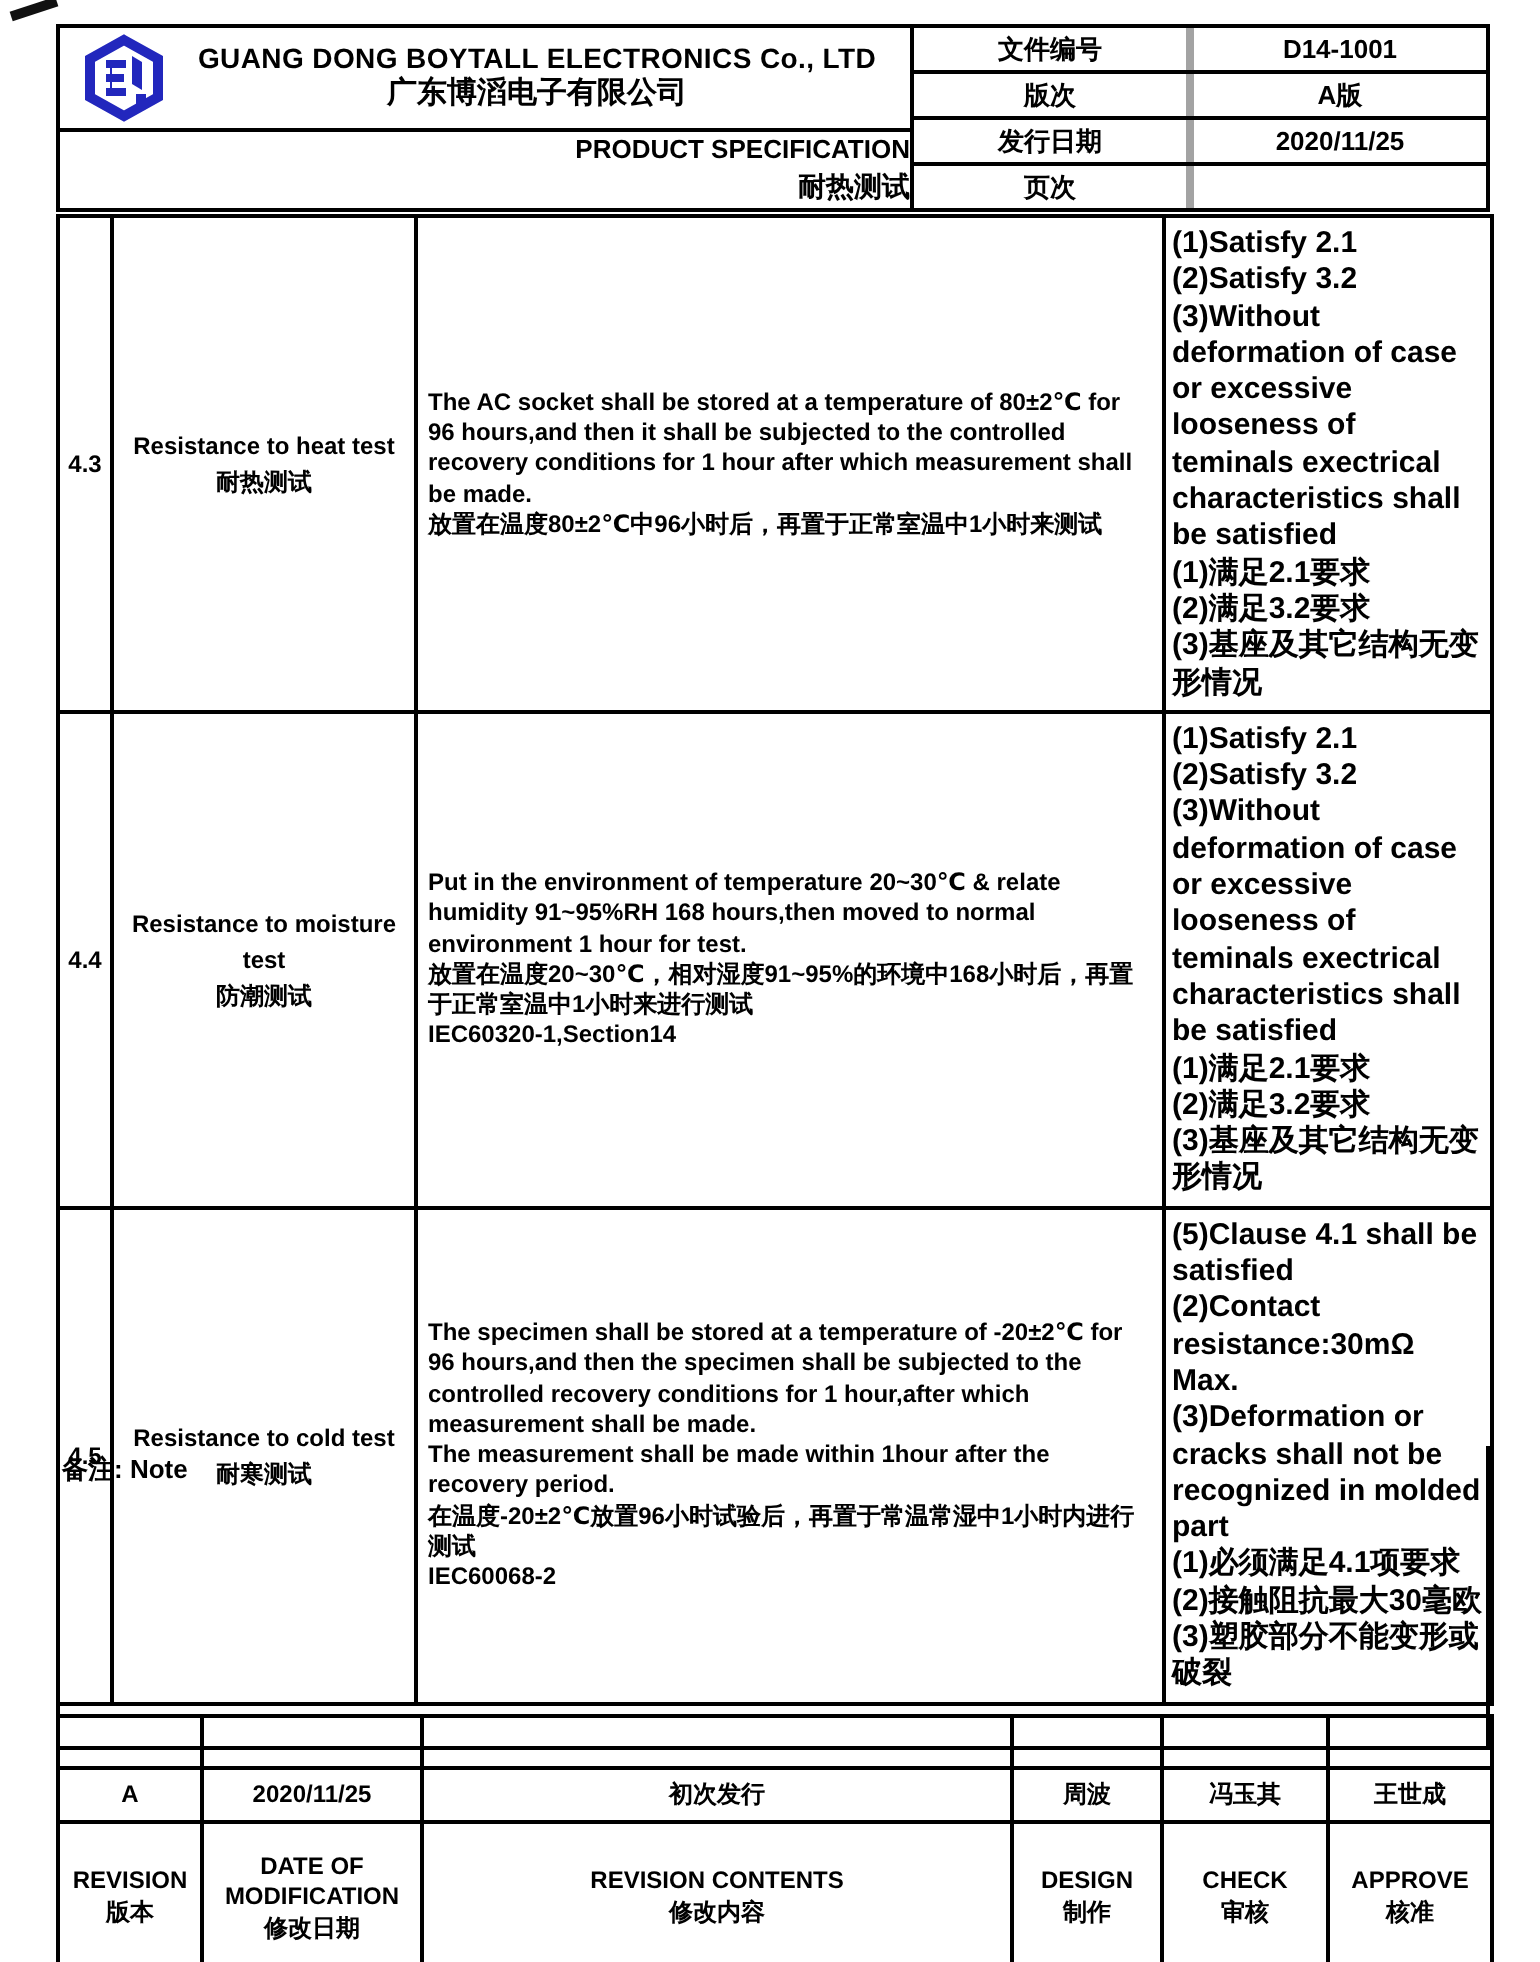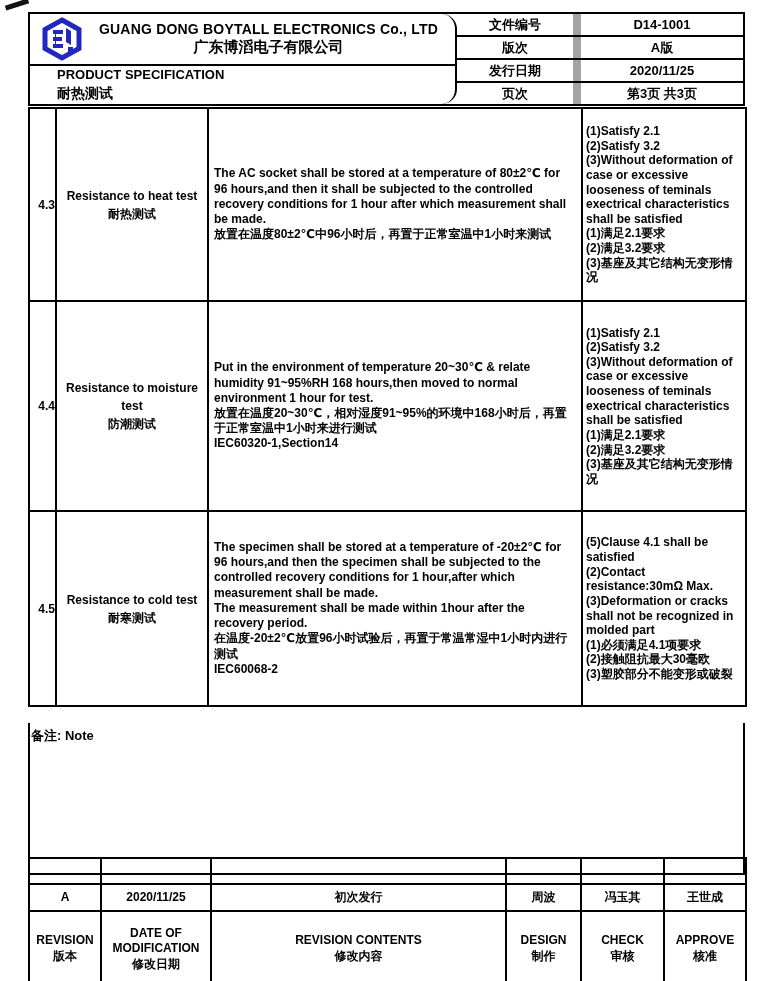--- a/index.html
+++ b/index.html
@@ -8,44 +8,44 @@
     position:relative; width:770px; height:981px; background:#ffffff;
     font-family:"Liberation Sans","DejaVu Sans",sans-serif; color:#000;
     overflow:hidden; margin:0 auto;
   }
   .corner-mark{ position:absolute; left:5px; top:2px; width:24px; height:5px;
     background:#111; transform:rotate(-18deg); }
 
   
   .header { position:absolute; left:28px; top:12px; width:717px; height:94px;
     display:flex; border:2px solid #000; }
-  .header-left { width:427px; border-right:2px solid #000; display:flex; flex-direction:column;border-radius:15px; }
+  .header-left { width:427px; border-right:2px solid #000; display:flex; flex-direction:column; }
   .company-row { height:52px; border-bottom:2px solid #000; display:flex; align-items:center; padding:2px 6px; }
   .logo-wrap { width:52px; display:flex; justify-content:center; }
   .company-names { flex:1; text-align:center; line-height:1.25; }
   .company-en { font-size:14px; font-weight:bold; letter-spacing:.2px; }
   .company-cn { font-size:15px; font-weight:bold; }
-  .title-row { flex:1; display:flex; flex-direction:column; justify-content:center; text-align:left; line-height:1.3;padding-left:27px; }
+  .title-row { flex:1; display:flex; flex-direction:column; justify-content:center; text-align:right; line-height:1.3; }
   .title-en { font-size:13px; font-weight:bold; }
   .title-cn { font-size:14px; font-weight:bold; }
   .header-right { flex:1; display:flex; flex-direction:column; }
   .hr-row { flex:1; display:flex; border-bottom:2px solid #000; }
   .hr-row:last-child { border-bottom:none; }
-  .hr-label { width:124px; border-right:8px solid #a3a3a3; display:flex; align-items:center; justify-content:center;
+  .hr-label { width:140px; border-right:4px solid #a3a3a3; display:flex; align-items:center; justify-content:center;
     font-size:13px; font-weight:bold; }
   .hr-value { flex:1; display:flex; align-items:center; justify-content:center; font-size:13px; font-weight:bold; }
 
   
   table { border-collapse:collapse; table-layout:fixed; }
   .spec-table { position:absolute; left:28px; top:107px; width:717px; }
   .spec-table td { border:2px solid #000; vertical-align:middle; }
-  .spec-no { text-align:right; font-size:12px; font-weight:bold; }
+  .spec-no { text-align:center; font-size:12px; font-weight:bold; }
   .spec-name { text-align:center; font-size:12px; font-weight:bold; line-height:1.5; }
   .spec-desc { font-size:12px; font-weight:bold; line-height:1.27; padding:4px 5px; white-space:pre-line;margin-top:36px; }
-  .spec-req { font-size:12px; font-weight:bold; line-height:1.22; padding:4px 3px; white-space:pre-line; }
+  .spec-req { font-size:15px; font-weight:bold; line-height:1.22; padding:4px 3px; white-space:pre-line; }
 
   
   .note-box { position:absolute; left:28px; top:723px; width:717px; height:152px;
     border:2px solid #000; border-top:none; padding:3px 1px; }
   .note-label { font-size:13px; font-weight:bold; }
 
   
   .rev-table { position:absolute; left:28px; top:857px; width:717px; }
   .rev-table td { border:2px solid #000; text-align:center; vertical-align:middle;
     font-size:12px; font-weight:bold; line-height:1.3; }
@@ -91,21 +91,20 @@
       <div class="hr-row">
         <div class="hr-label">版次</div>
         <div class="hr-value">A版</div>
       </div>
       <div class="hr-row">
         <div class="hr-label">发行日期</div>
         <div class="hr-value">2020/11/25</div>
       </div>
       <div class="hr-row">
         <div class="hr-label">页次</div>
-        <div class="hr-value">第3页  共3页</div>
       </div>
     </div>
   </div>
 
   <table class="spec-table">
     <colgroup>
         <col style="width:27px">
         <col style="width:152px">
         <col style="width:374px">
         <col style="width:164px">

